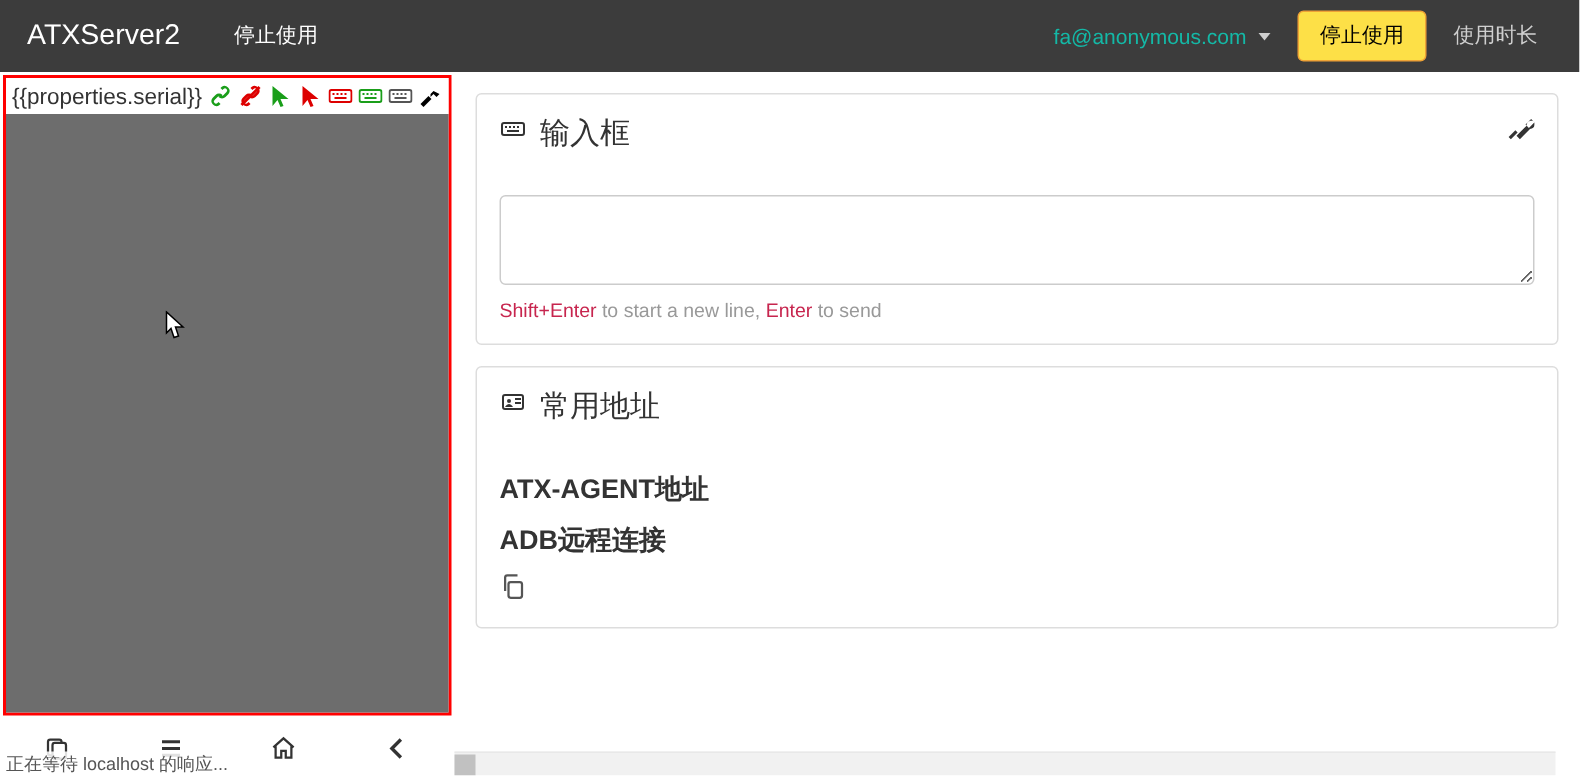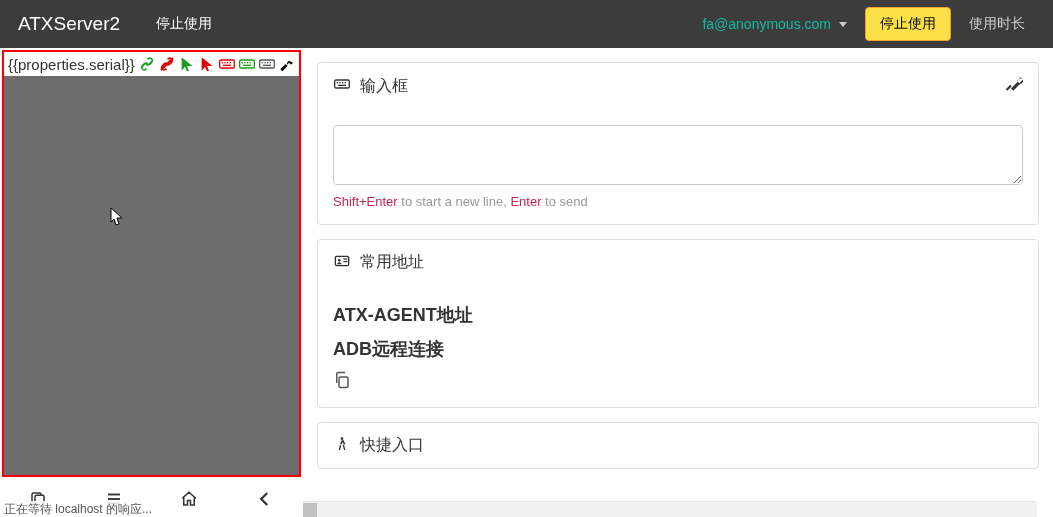--- a/index.html
+++ b/index.html
@@ -32,21 +32,21 @@
   .screen { flex: 1; background: #6d6d6d; position: relative; }
   .cursor-ptr { position: absolute; left: 106px; top: 131px; width: 14px; height: 20px; }
   .cursor-ptr svg { width: 14px; height: 20px; fill: #fff; stroke: #000; stroke-width: 1; }
 
   .nav-bottom { height: 38px; display: flex; align-items: center; justify-content: space-around; border-top: 1px solid #fff; }
   .nav-bottom .nbtn { width: 24px; height: 24px; display: flex; align-items: center; justify-content: center; cursor: pointer; color: #333; }
   .nav-bottom svg { width: 18px; height: 18px; fill: #333; }
 
   
   .panel { border: 1px solid #ddd; border-radius: 4px; margin-top: 14px; background: #fff; }
-  .panel-h { padding: 12px 15px; border-bottom: 1px solid transparent; display: flex; align-items: center; gap: 9px; font-size: 16px; font-weight: 500; color: #333; }
+  .panel-h { padding: 12px 15px; border-bottom: 1px solid transparent; display: flex; align-items: center; gap: 9px; font-size: 20px; font-weight: 500; color: #333; }
   .panel-h svg { width: 18px; height: 16px; fill: #333; }
   .panel-b { padding: 15px; }
   .panel-h.noborder { border-bottom: none; }
   .panel-h .spacer { flex: 1; }
   .tools-icon svg { width: 18px; height: 18px; fill: #333; }
 
   textarea.inputbox { width: 100%; height: 60px; border: 1px solid #ccc; border-radius: 4px; padding: 8px 10px; font-family: inherit; font-size: 14px; resize: vertical; }
   .help { font-size: 13px; color: #999; margin-top: 6px; }
   .help .kbd { color: #c7254e; }
 
@@ -237,31 +237,20 @@
           <h4 class="addr">ADB远程连接</h4>
           <span class="copy-icon">
             <svg viewBox="0 0 24 24">
                 <rect x="8" y="8" width="12" height="14" rx="2" fill="none" stroke="#555" stroke-width="2"></rect>
                 <path d="M5 16V4a2 2 0 0 1 2-2h9" fill="none" stroke="#555" stroke-width="2"></path>
               </svg>
           </span>
         </div>
       </div>
 
-      <div class="panel">
-        <div class="panel-h noborder">
-          <span>
-            <svg viewBox="0 0 24 24">
-                <circle cx="12" cy="4" r="2" fill="#333"></circle>
-                <path d="M12 6l-3 6 2 1 2-4 2 4 2-1-3-6zM9 13l-2 8h2l2-6zM13 13l2 8h2l-2-8z" fill="#333"></path>
-              </svg>
-          </span>
-          <span>快捷入口</span>
-        </div>
-      </div>
 
     </div>
   </div>
 
   <div class="hscroll"></div>
 
   <div class="status-bar">正在等待 localhost 的响应...</div>
 </div>
 
 </body></html>

